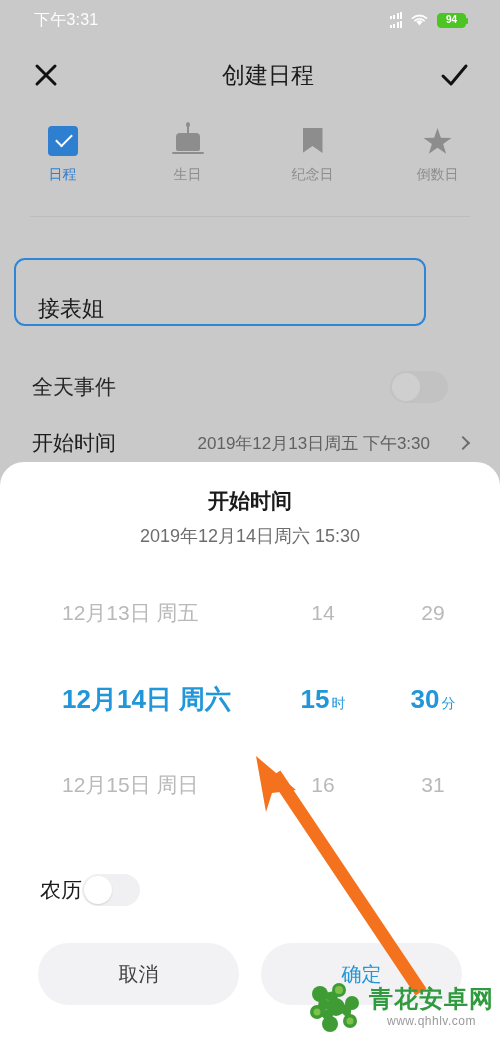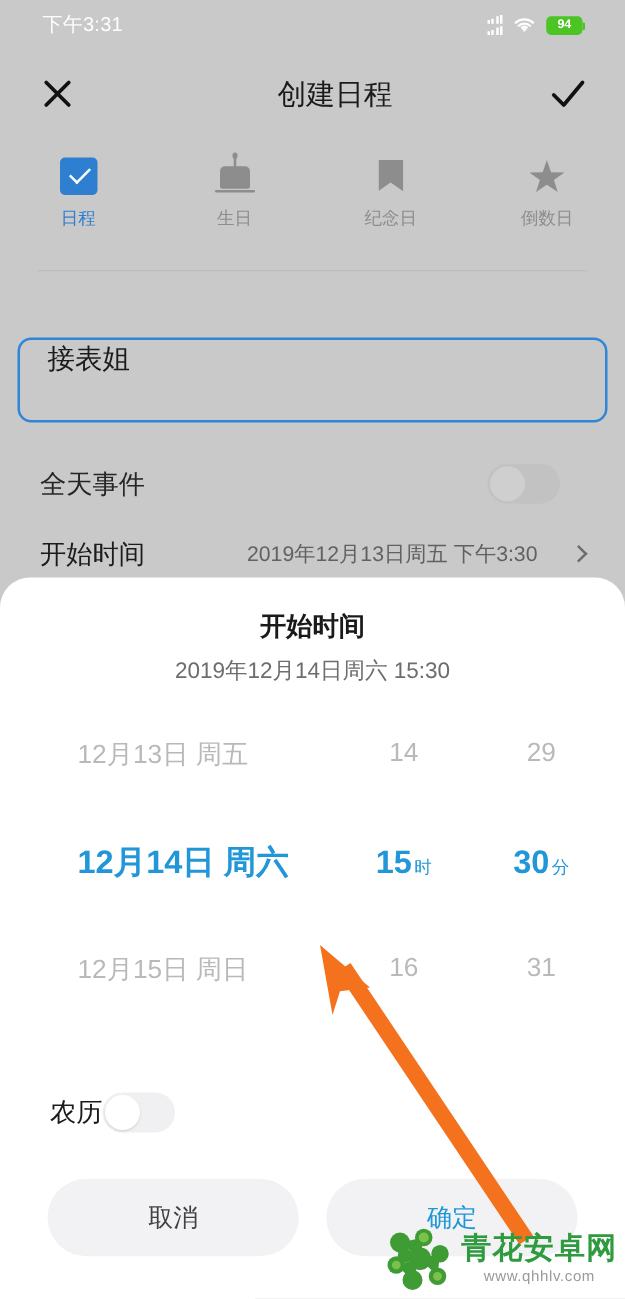--- a/index.html
+++ b/index.html
@@ -117,24 +117,24 @@
     width: 28px; height: 27px; background: #8d8d8d;
     clip-path: polygon(50% 0%, 62% 36%, 100% 37%, 70% 59%, 81% 95%, 50% 73%, 19% 95%, 30% 59%, 0 37%, 38% 36%);
   }
   #tabs-divider {
     position: absolute; left: 30px; top: 216px;
     width: 440px; height: 1px; background: #bdbdbd;
   }
 
   
   #title-input {
-    position: absolute; left: 14px; top: 270px;
-    width: 472px; height: 68px;
+    position: absolute; left: 14px; top: 258px;
+    width: 412px; height: 68px;
     border: 2px solid #2f86d8; border-radius: 11px;
-    display: flex; align-items: flex-start; padding: 0 22px;
+    display: flex; align-items: flex-end; padding: 0 22px;
   }
   #title-input-value { font-size: 22px; color: #1b1b1b; }
 
   
   #allday-row {
     position: absolute; left: 0; top: 358px;
     width: 480px; height: 58px;
     display: flex; align-items: center; justify-content: space-between;
     padding: 0 32px;
   }
@@ -177,21 +177,21 @@
     position: absolute; left: 0; top: 25px; width: 500px;
     text-align: center; font-size: 21px; color: #1a1a1a; font-weight: 700;
   }
   #sheet-subtitle {
     position: absolute; left: 0; top: 62px; width: 500px;
     text-align: center; font-size: 18px; color: #6d6d6d;
   }
 
   
   #picker {
-    position: absolute; left: 0; top: 112px;
+    position: absolute; left: 0; top: 122px;
     width: 444px; height: 260px;
   }
   .pick-row {
     position: absolute; left: 0; width: 500px; height: 58px;
     display: flex; align-items: center;
   }
   .pick-row.r0 { top: 0; }
   .pick-row.r1 { top: 86px; }
   .pick-row.r2 { top: 172px; }
   .col-date { width: 268px; padding-left: 62px; }

